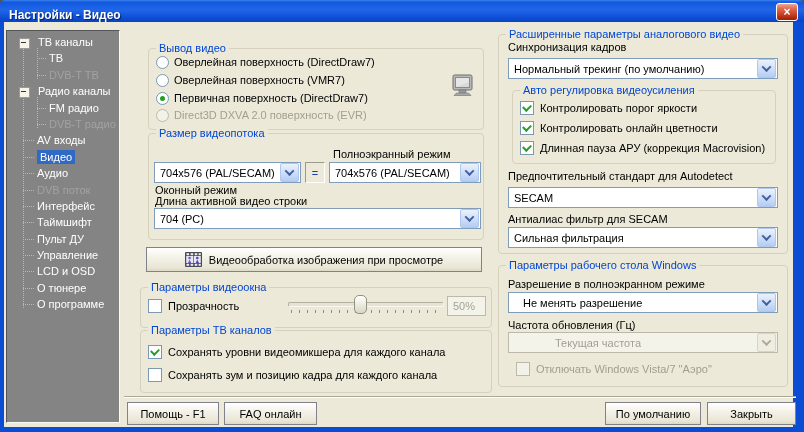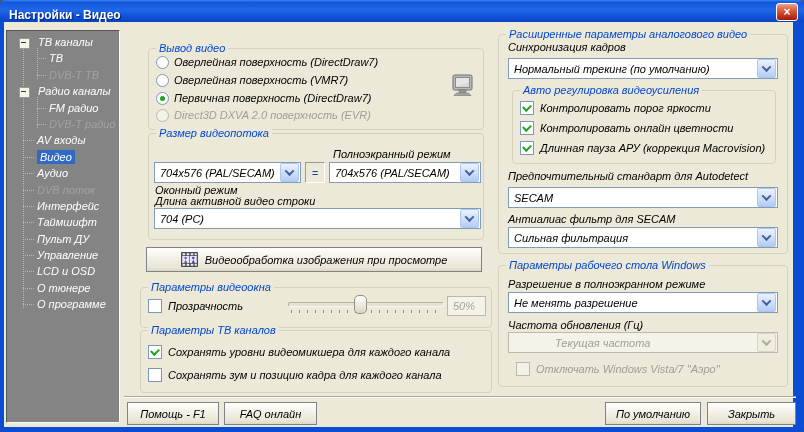--- a/index.html
+++ b/index.html
@@ -6,21 +6,21 @@
   body{font-family:"Liberation Sans","DejaVu Sans",sans-serif;background:#555;}
   .window{position:relative;width:804px;height:432px;background:#0A4CD4;border-radius:5px 5px 2px 2px;overflow:hidden;}
   .titlebar{position:absolute;left:0;top:0;right:0;height:22px;
     background:linear-gradient(180deg,#3C82E8 0%,#1058DF 10%,#2166E8 45%,#0B4BD2 85%,#0A44BE 100%);
     display:flex;align-items:flex-end;}
   .title{color:#fff;font-size:12px;font-weight:bold;padding-left:9px;text-shadow:1px 1px 1px #00256E;}
   .closebtn{position:absolute;right:6px;top:3px;width:20px;height:16px;border-radius:3px;border:1px solid #fff;
     background:linear-gradient(180deg,#EFA493 0%,#DD6A4E 30%,#C33A1D 70%,#9E1E05 100%);
     display:flex;align-items:center;justify-content:center;cursor:pointer;}
   .closebtn span{color:#fff;font-size:12px;font-weight:bold;line-height:12px;margin-top:-1px;}
-  .body{position:absolute;left:4px;top:22px;width:789px;height:405px;background:#ECE9D8;font-style:italic;}
+  .body{position:absolute;left:4px;top:22px;width:789px;height:405px;background:#ECE9D8;}
 
   
   .sidebar{position:absolute;left:2px;top:8px;width:112px;height:391px;background:#848484;
     border:1px solid;border-color:#55565A #FAF9F2 #FAF9F2 #55565A;overflow:hidden;}
   .tree{position:relative;margin-top:3px;}
   .vline{position:absolute;border-left:1px dotted #B8B8B8;}
   .trow{position:relative;height:16.4px;line-height:16.4px;font-size:11px;color:#fff;white-space:nowrap;}
   .trow .stub{position:absolute;top:8px;border-top:1px dotted #B8B8B8;}
   .trow.root{padding-left:30px;}
   .trow.root .stub{left:16px;width:11px;}
@@ -302,21 +302,21 @@
       <span class="txt">Сильная фильтрация</span>
       <span class="cbtn">
           <i class="chev"></i>
         </span>
     </div>
 
     <div class="group" style="left:494px;top:243px;width:288px;height:120px;">
       <span class="glabel">Параметры рабочего стола Windows</span>
     </div>
     <span class="lbl" style="left:504px;top:256px;">Разрешение в полноэкранном режиме</span>
-    <div class="combo" style="left:504px;top:270px;width:270px;">
+    <div class="combo" style="left:504px;top:270px;width:270px;padding-left:9px;">
       <span class="txt">Не менять разрешение</span>
       <span class="cbtn">
           <i class="chev"></i>
         </span>
     </div>
     <span class="lbl" style="left:504px;top:297px;">Частота обновления (Гц)</span>
     <div class="combo disabled" style="left:504px;top:310px;width:270px;padding-left:41px;">
       <span class="txt">Текущая частота</span>
       <span class="cbtn">
           <i class="chev"></i>

